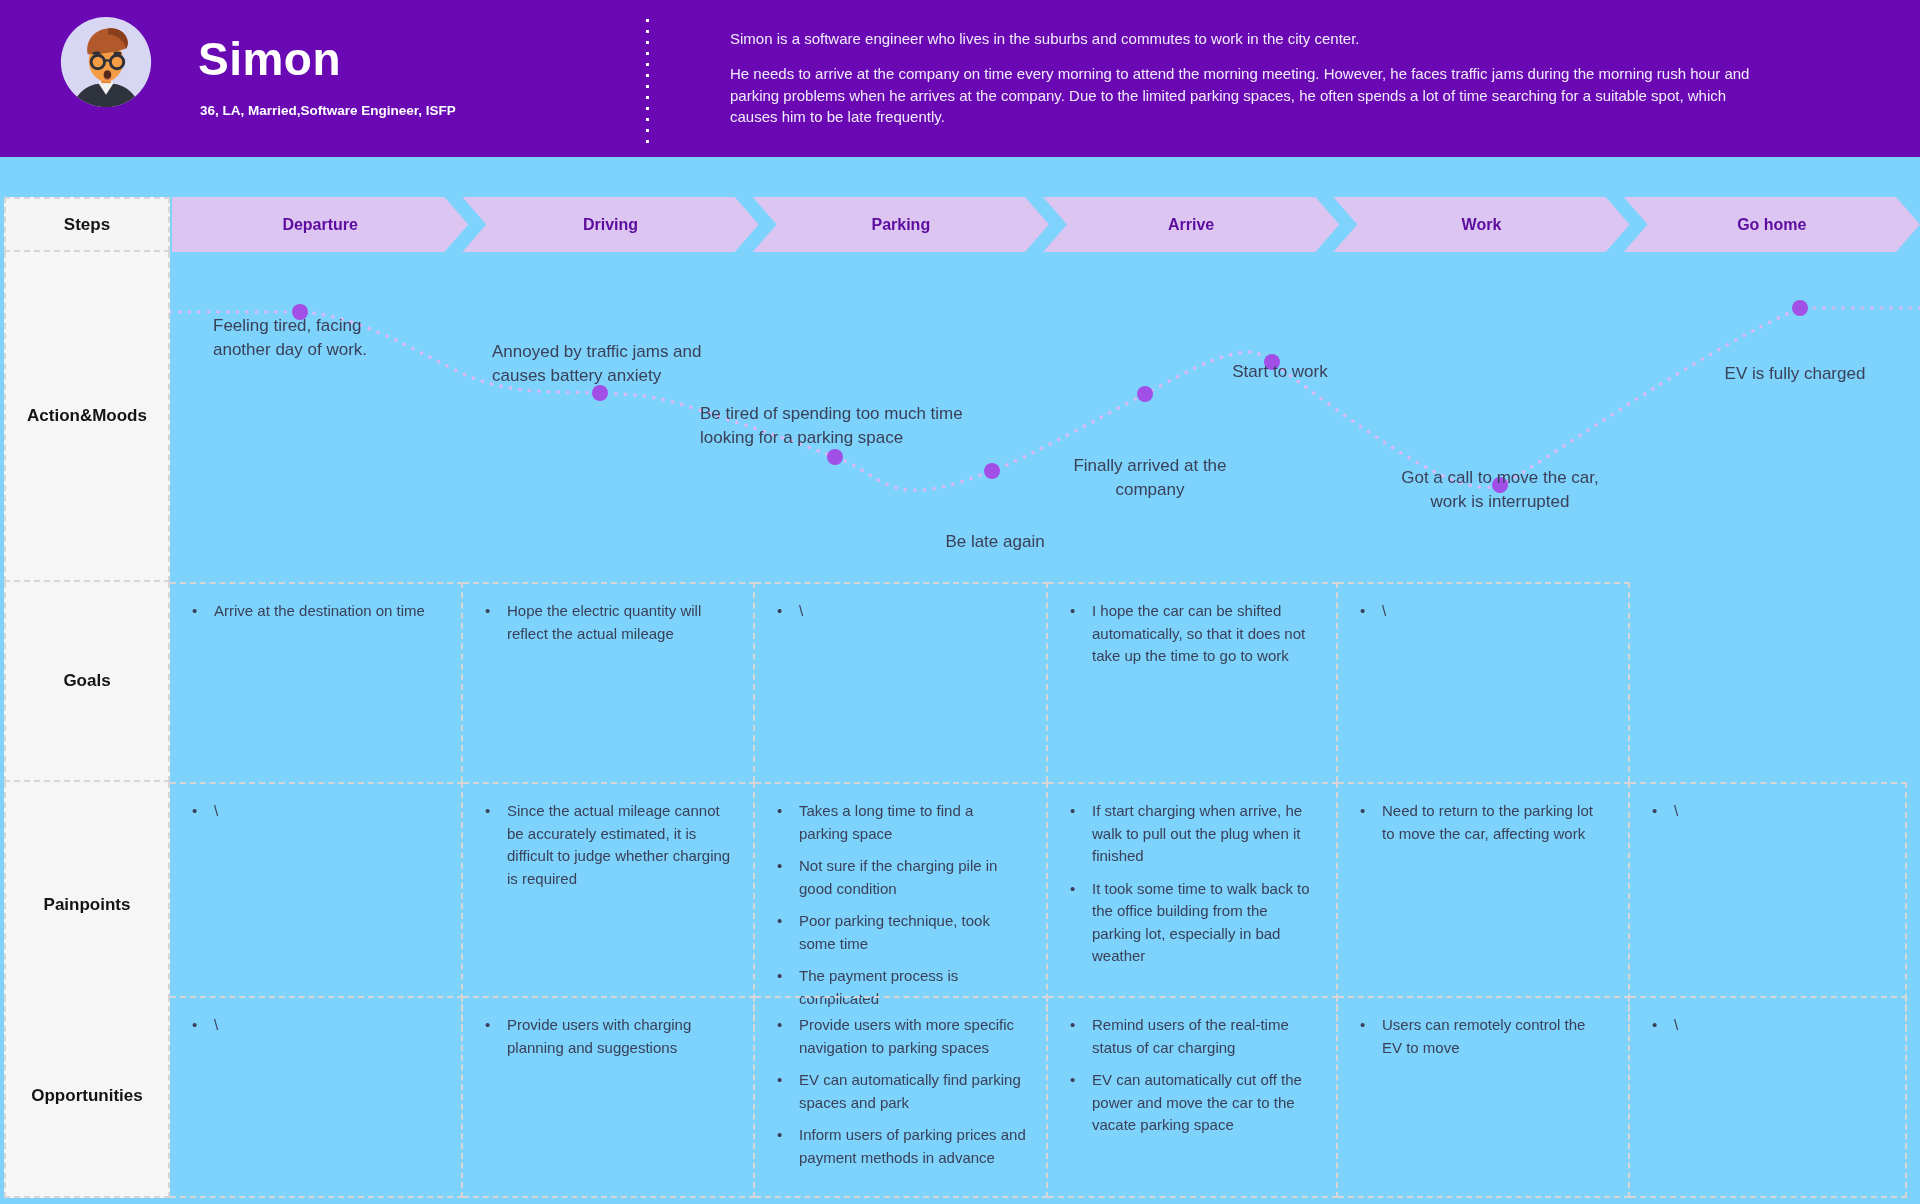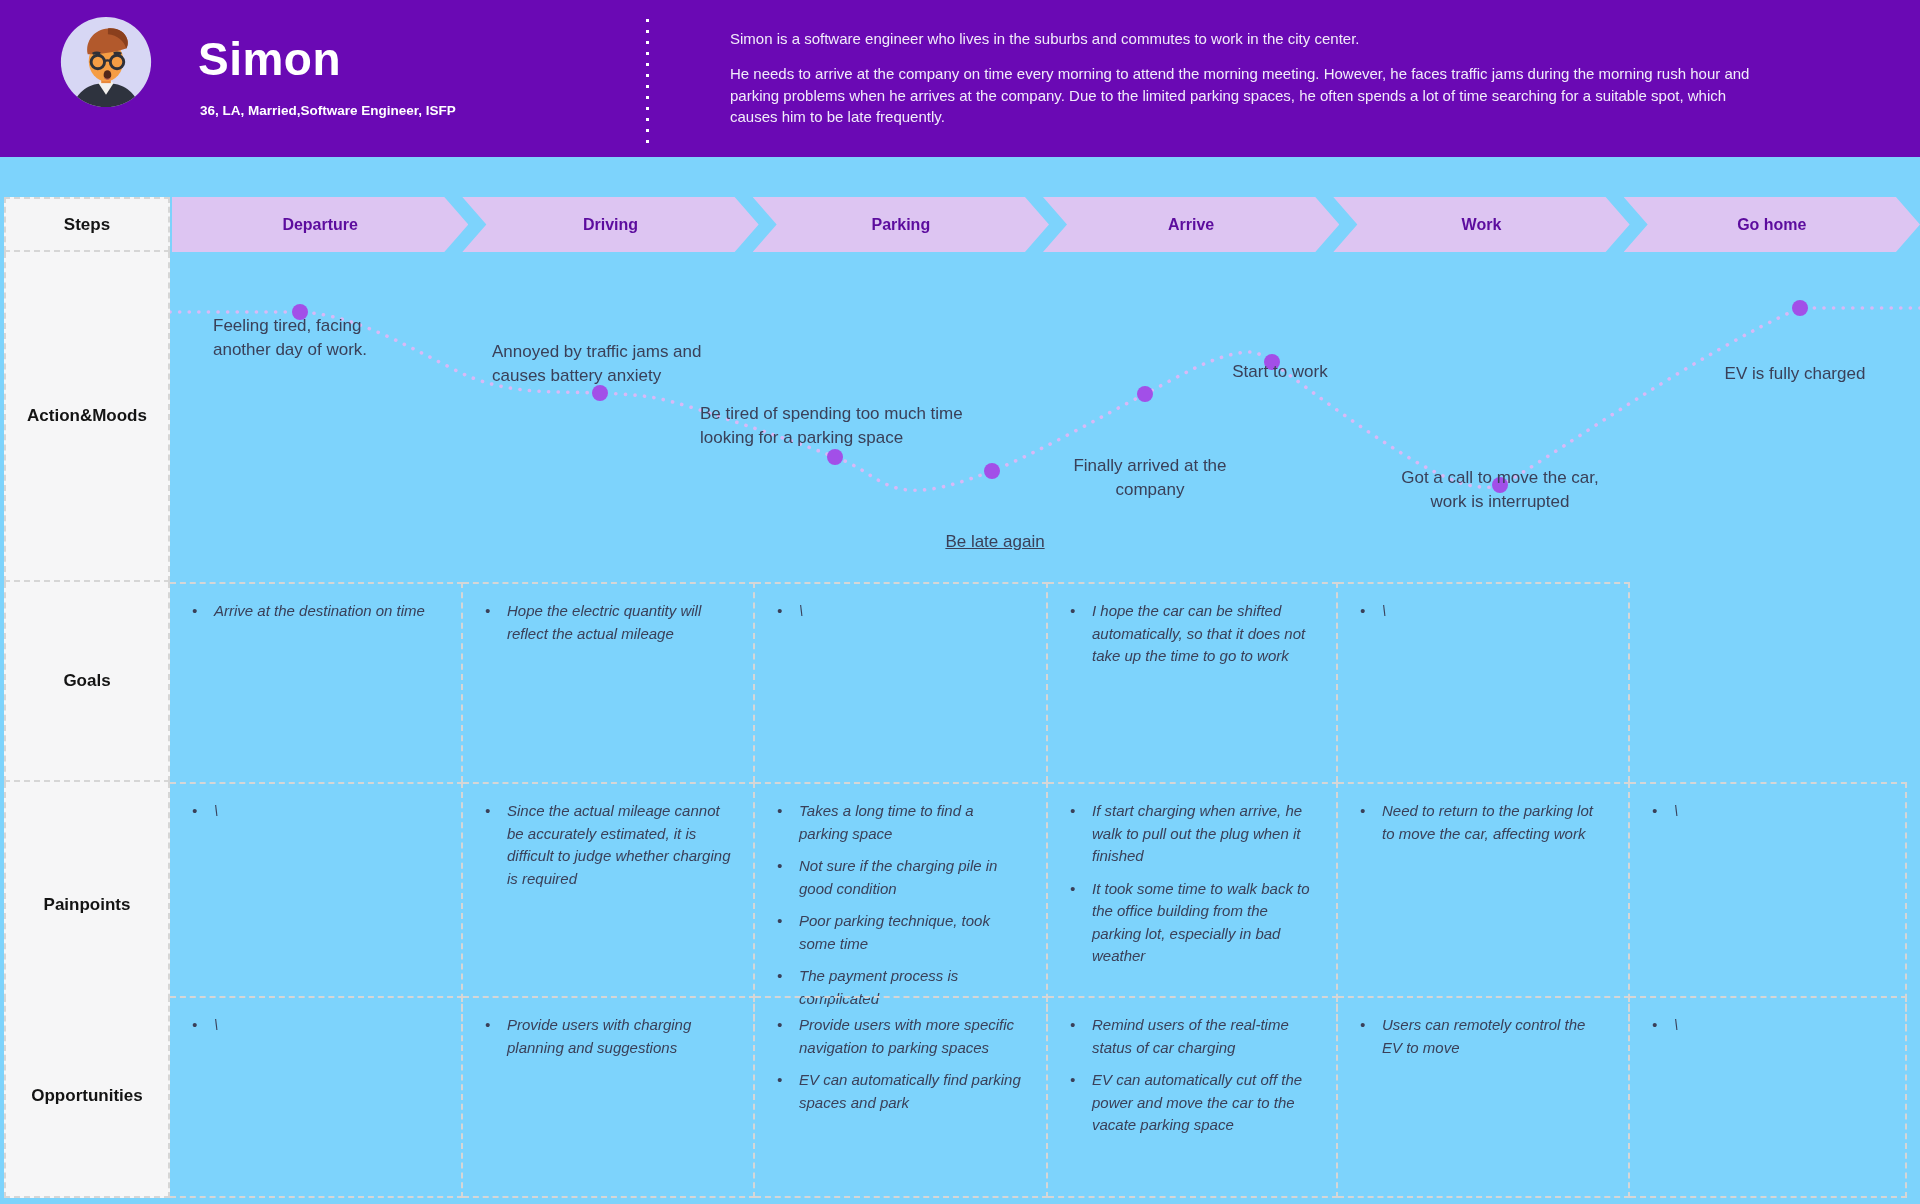--- a/index.html
+++ b/index.html
@@ -34,35 +34,35 @@
   .moods-label-box { position:absolute; left:4px; top:0; width:166px; height:330px;
     background:#f6f6f7; border-left:2px dashed #d6d6d6; border-right:2px dashed #d6d6d6; border-bottom:2px dashed #d6d6d6;
     display:flex; flex-direction:row; align-items:center; justify-content:center;
     font-size:17px; font-weight:bold; color:#141414; line-height:1.55; }
   .mood-svg { position:absolute; left:0; top:0; width:1920px; height:330px; }
   .mood-label { position:absolute; color:#3a4059; font-size:17px; line-height:1.4; }
   .mood-label.center { text-align:center;margin-top:32px; }
   .ml-0 { left:213px; top:62px;  width:175px; }
   .ml-1 { left:492px; top:88px;  width:220px; }
   .ml-2 { left:700px; top:150px; width:265px; }
-  .ml-3 { left:895px; top:246px; width:200px;text-decoration:underline; }
+  .ml-3 { left:895px; top:246px; width:200px; }
   .ml-4 { left:1055px; top:170px; width:190px; }
   .ml-5 { left:1180px; top:76px;  width:200px; }
   .ml-6 { left:1385px; top:182px; width:230px; }
   .ml-7 { left:1680px; top:78px;  width:230px; }
 
   
   .body-row { position:absolute; left:4px; width:1903px; display:grid;
     grid-template-columns:166px 293px 292px 293px 290px 292px 277px; }
   .row-goals { top:582px; height:200px; }
   .row-pain  { top:782px; height:214px; }
   .row-opp   { top:996px; height:202px; }
   .row-label-box { background:#f6f6f7; border-left:2px dashed #d6d6d6; border-right:2px dashed #d6d6d6; border-bottom:2px dashed #d6d6d6;
     display:flex; align-items:center; justify-content:center; font-size:17px; font-weight:bold; color:#141414; }
-  .cell { border-top:2px dashed #d6d6d6; border-right:2px dashed #d6d6d6; padding:16px 20px 10px 18px;font-style:italic; }
+  .cell { border-top:2px dashed #d6d6d6; border-right:2px dashed #d6d6d6; padding:16px 20px 10px 18px; }
   .row-opp .cell { border-bottom:2px dashed #d6d6d6; }
   .cell ul { list-style:none; }
   .cell li { position:relative; padding-left:26px; margin-bottom:10px; font-size:15px; line-height:1.5; color:#3a4059; }
   .cell li::before { content:"\2022"; position:absolute; left:4px; top:0; color:#3a4059; }
 </style>
 </head>
 <body>
 
 <div class="stage">
 
@@ -229,20 +229,21 @@
       </div>
     <div class="cell">
         <ul>
           <li>Provide users with charging planning and suggestions</li>
         </ul>
       </div>
     <div class="cell">
         <ul>
           <li>Provide users with more specific navigation to parking spaces</li>
           <li>EV can automatically find parking spaces and park</li>
+          <li>Inform users of parking prices and payment methods in advance</li>
         </ul>
       </div>
     <div class="cell">
         <ul>
           <li>Remind users of the real-time status of car charging</li>
           <li>EV can automatically cut off the power and move the car to the vacate parking space</li>
         </ul>
       </div>
     <div class="cell">
         <ul>

